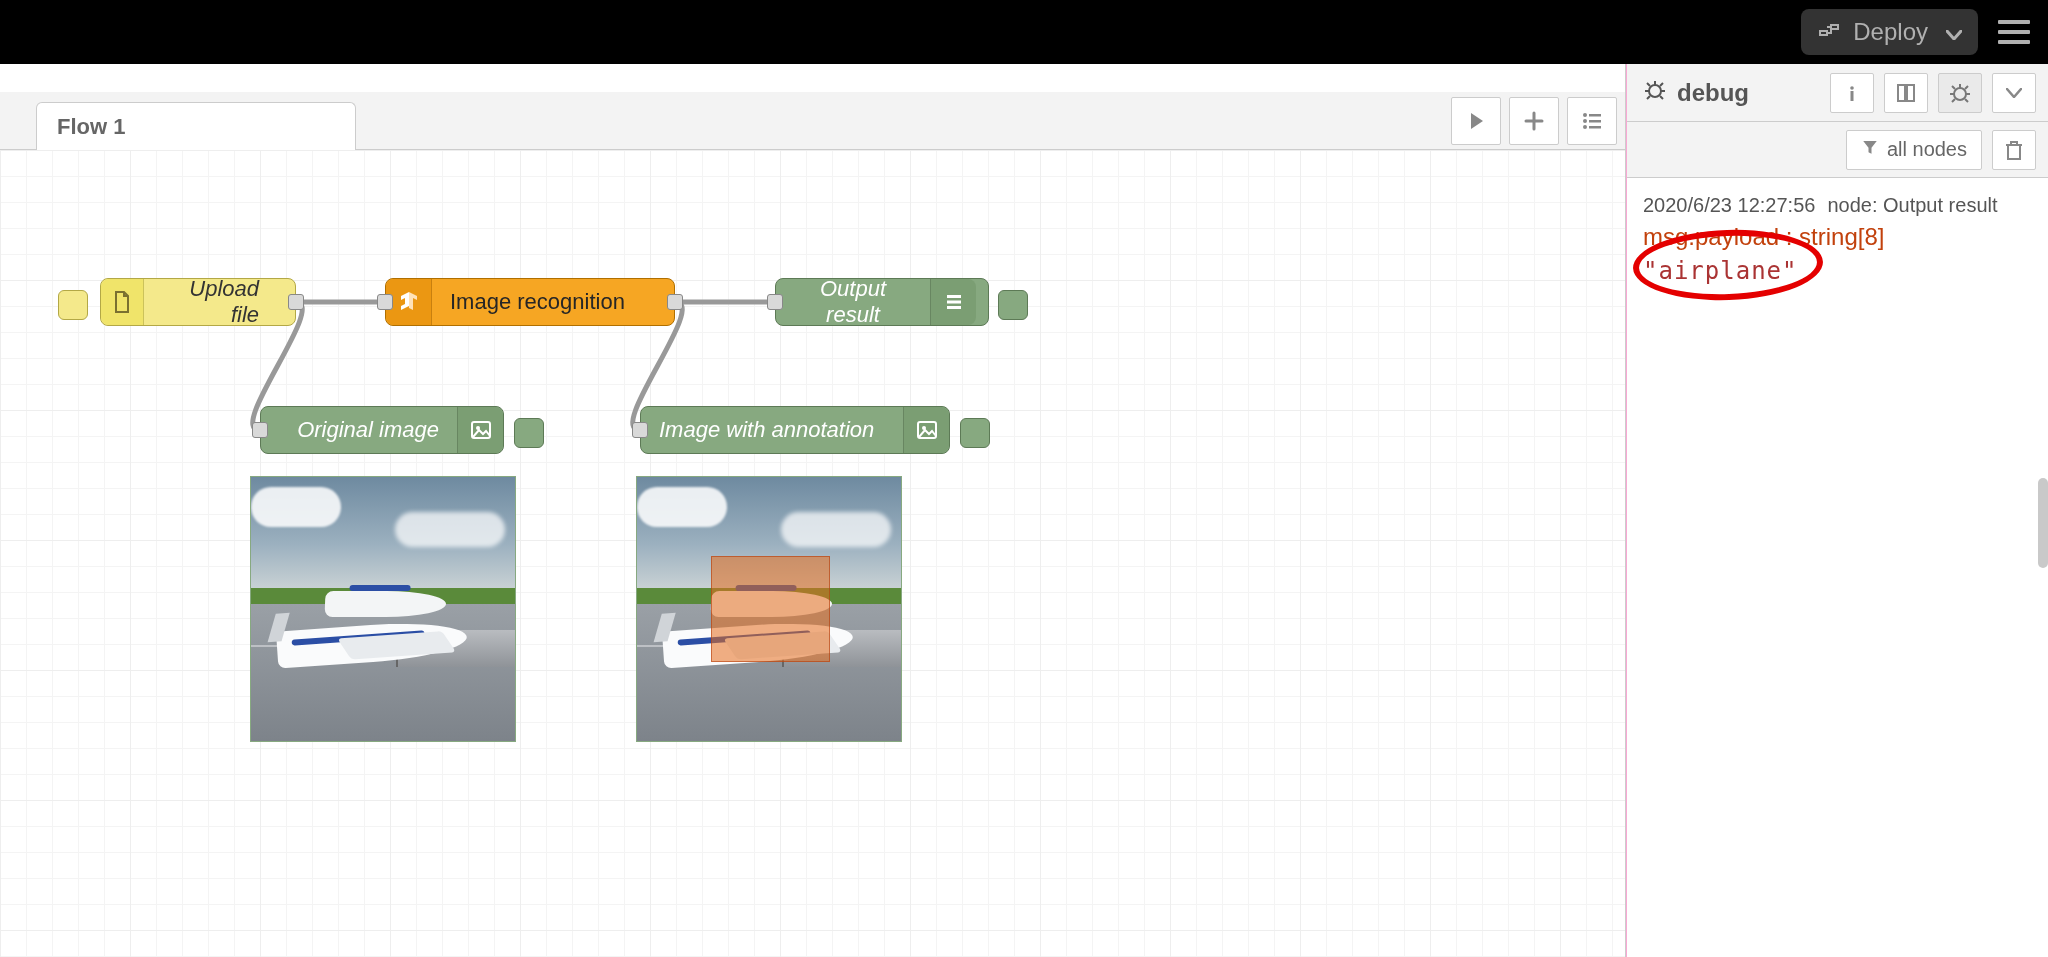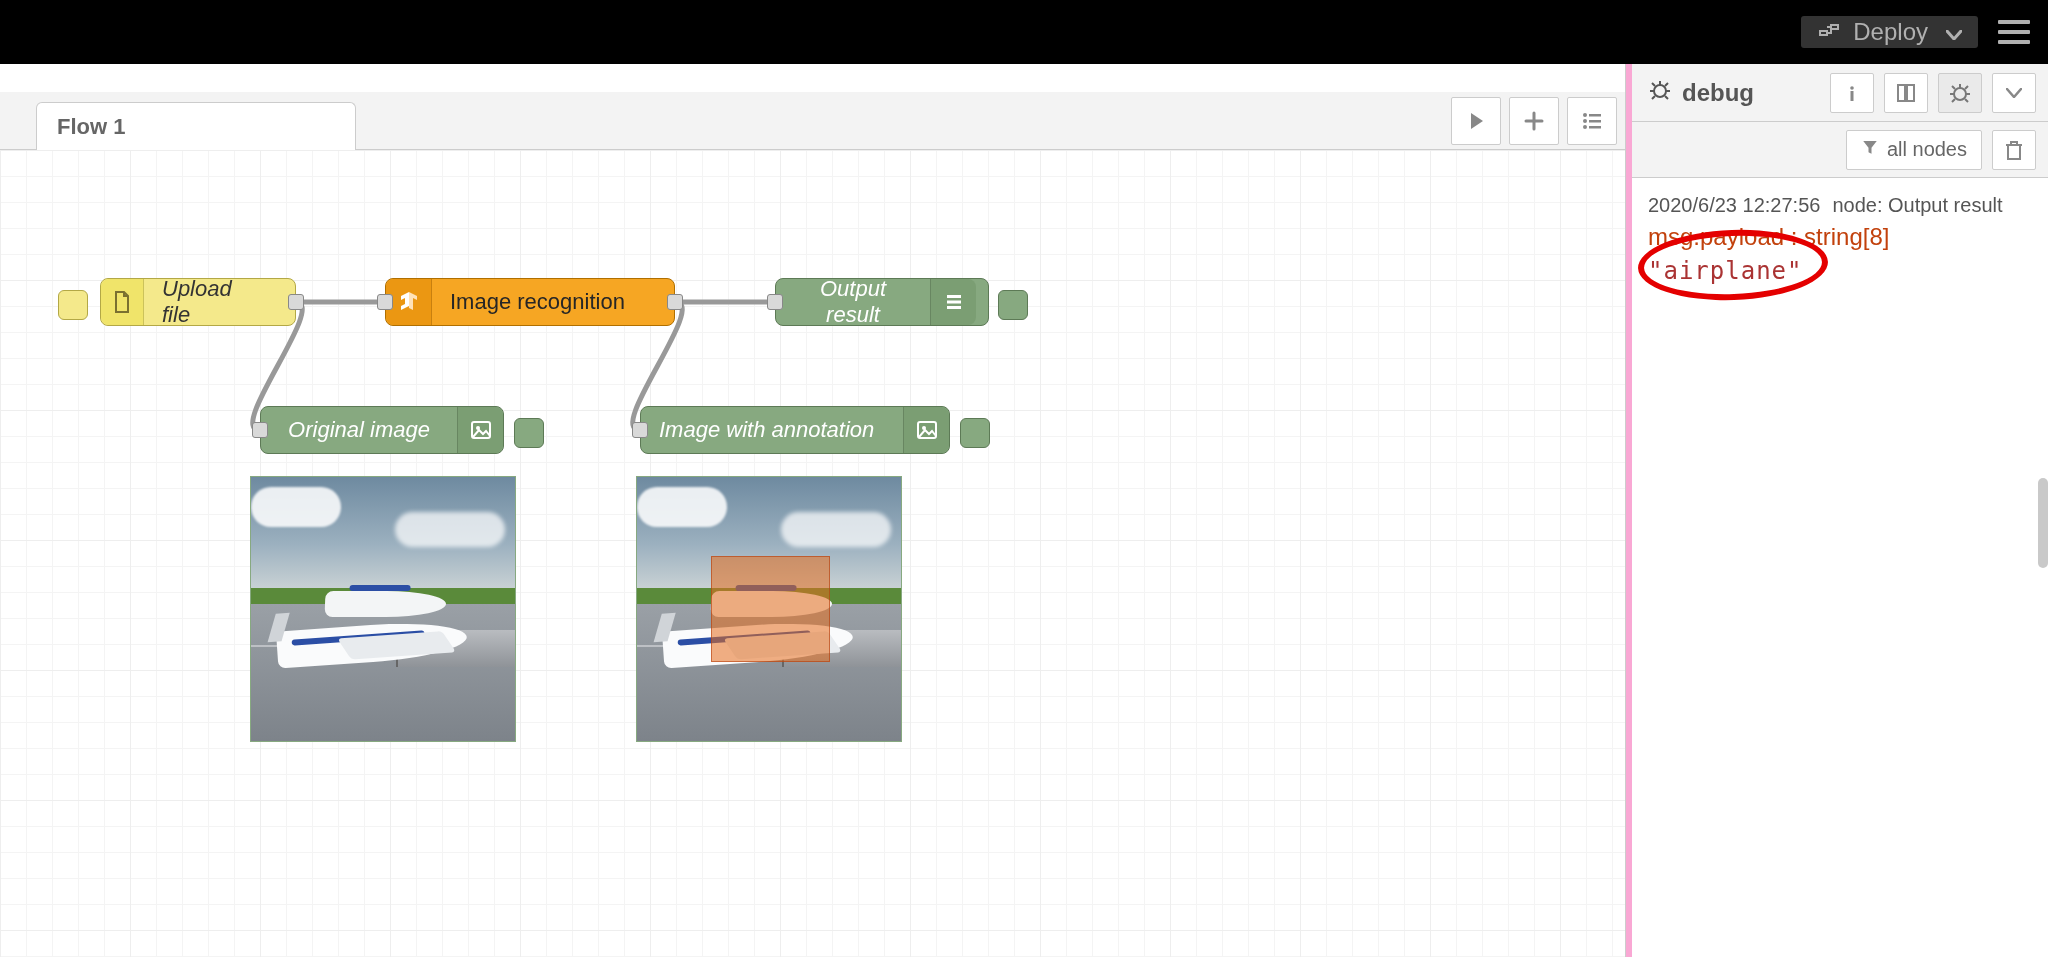--- a/index.html
+++ b/index.html
@@ -5,31 +5,31 @@
   * { box-sizing: border-box; margin: 0; padding: 0; }
   html, body { width: 100%; height: 100%; font-family: "Helvetica Neue", Arial, sans-serif; font-size: 20px; background: #fff; }
 
   
   .header {
     height: 64px; background: #000; display: flex; align-items: center; justify-content: flex-end;
     padding: 0 18px 0 24px; gap: 20px;
   }
   .deploy-btn {
     display: flex; align-items: center; gap: 12px; background: #333333; color: #b0b0b0;
-    height: 32px; padding: 0 16px; border-radius: 3px; border: none; font-size: 24px; cursor: pointer;
+    height: 46px; padding: 0 16px; border-radius: 8px; border: none; font-size: 24px; cursor: pointer;
   }
   .deploy-btn .deploy-icon-wrap { display: inline-flex; align-items: center; }
   .deploy-btn .chev { margin-left: 6px; }
   .hamburger-icon { display: inline-flex; flex-direction: column; gap: 6px; cursor: pointer; }
   .hamburger-icon span { display: block; width: 32px; height: 4px; background: #b0b0b0; border-radius: 1px; }
 
   
   .app { display: flex; height: calc(100% - 64px); }
   .workspace { flex: 1 1 auto; position: relative; display: flex; flex-direction: column; border-right: 1px solid #ccc; }
-  .sidebar { width: 422px; flex: 0 0 422px; display: flex; flex-direction: column; border-left: 6px solid #f9a8d4; }
+  .sidebar { width: 422px; flex: 0 0 422px; display: flex; flex-direction: column; border-left: 1px solid #f9a8d4; }
 
   
   .tabs-bar {
     height: 58px; background: #f3f3f3; border-bottom: 1px solid #ccc; display: flex; align-items: flex-end;
     position: relative;
     margin-top: 28px;
   }
   .tabs-left { display: flex; align-items: flex-end; height: 100%; padding-left: 36px; gap: 0; }
   .tab {
     height: 48px; min-width: 320px; background: #fff; border: 1px solid #ccc; border-bottom: none;
@@ -66,21 +66,21 @@
     border-radius: 8px; border: 1px solid #888; font-size: 22px; font-style: italic; color: #333;
     padding-right: 18px; cursor: move;
   }
   .node .icon-box {
     width: 46px; height: 100%; display: flex; align-items: center; justify-content: center;
     border-right: 1px solid rgba(0,0,0,0.15);
     border-radius: 8px 0 0 8px;
   }
   .node .icon-box.right { border-right: none; border-left: 1px solid rgba(0,0,0,0.15); border-radius: 0 8px 8px 0; }
   .node .label { padding: 0 18px; }
-  .node.yellow { background: #f4e98b; border-color: #b3a846; }
+  .node.yellow { background: #f4e98b; border-color: #b3a846; text-align: right; }
   .node.yellow .icon-box { background: #f0e46a; }
   .node.orange { background: #f6a623; border-color: #b06f00; color: #262626; font-style: normal; }
   .node.orange .icon-box { background: #eb9712; }
   .node.green { background: #87a980; border-color: #5d7a56; color: #fff; }
   .node.green .icon-box { background: #7b9e73; }
   .node.green .label { font-style: italic; }
 
   .port {
     position: absolute; width: 16px; height: 16px; background: #d9d9d9; border: 1px solid #888;
     border-radius: 3px;
@@ -248,21 +248,21 @@
               <rect x="5" y="5" width="14" height="3" fill="#fff"></rect>
               <rect x="5" y="10.5" width="14" height="3" fill="#fff"></rect>
               <rect x="5" y="16" width="14" height="3" fill="#fff"></rect>
             </svg>
         </div>
         <div class="port in"></div>
       </div>
       <div class="status-dot" style="left:998px; top:140px;"></div>
 
       <div class="node green" style="left:260px; top:256px; width:244px; padding-right:0;">
-        <span class="label" style="flex:1; text-align:center;">Original image</span>
+        <span class="label" style="flex:1; text-align:right;">Original image</span>
         <div class="icon-box right">
           <svg class="icon" viewBox="0 0 24 24">
               <rect x="3" y="4" width="18" height="16" rx="2" fill="none" stroke="#fff" stroke-width="2"></rect>
               <circle cx="9" cy="10" r="2" fill="#fff"></circle>
               <path d="M4 19 L10 12 L14 16 L17 13 L21 18" fill="none" stroke="#fff" stroke-width="2"></path>
             </svg>
         </div>
         <div class="port in"></div>
       </div>
       <div class="status-dot" style="left:514px; top:268px;"></div>

